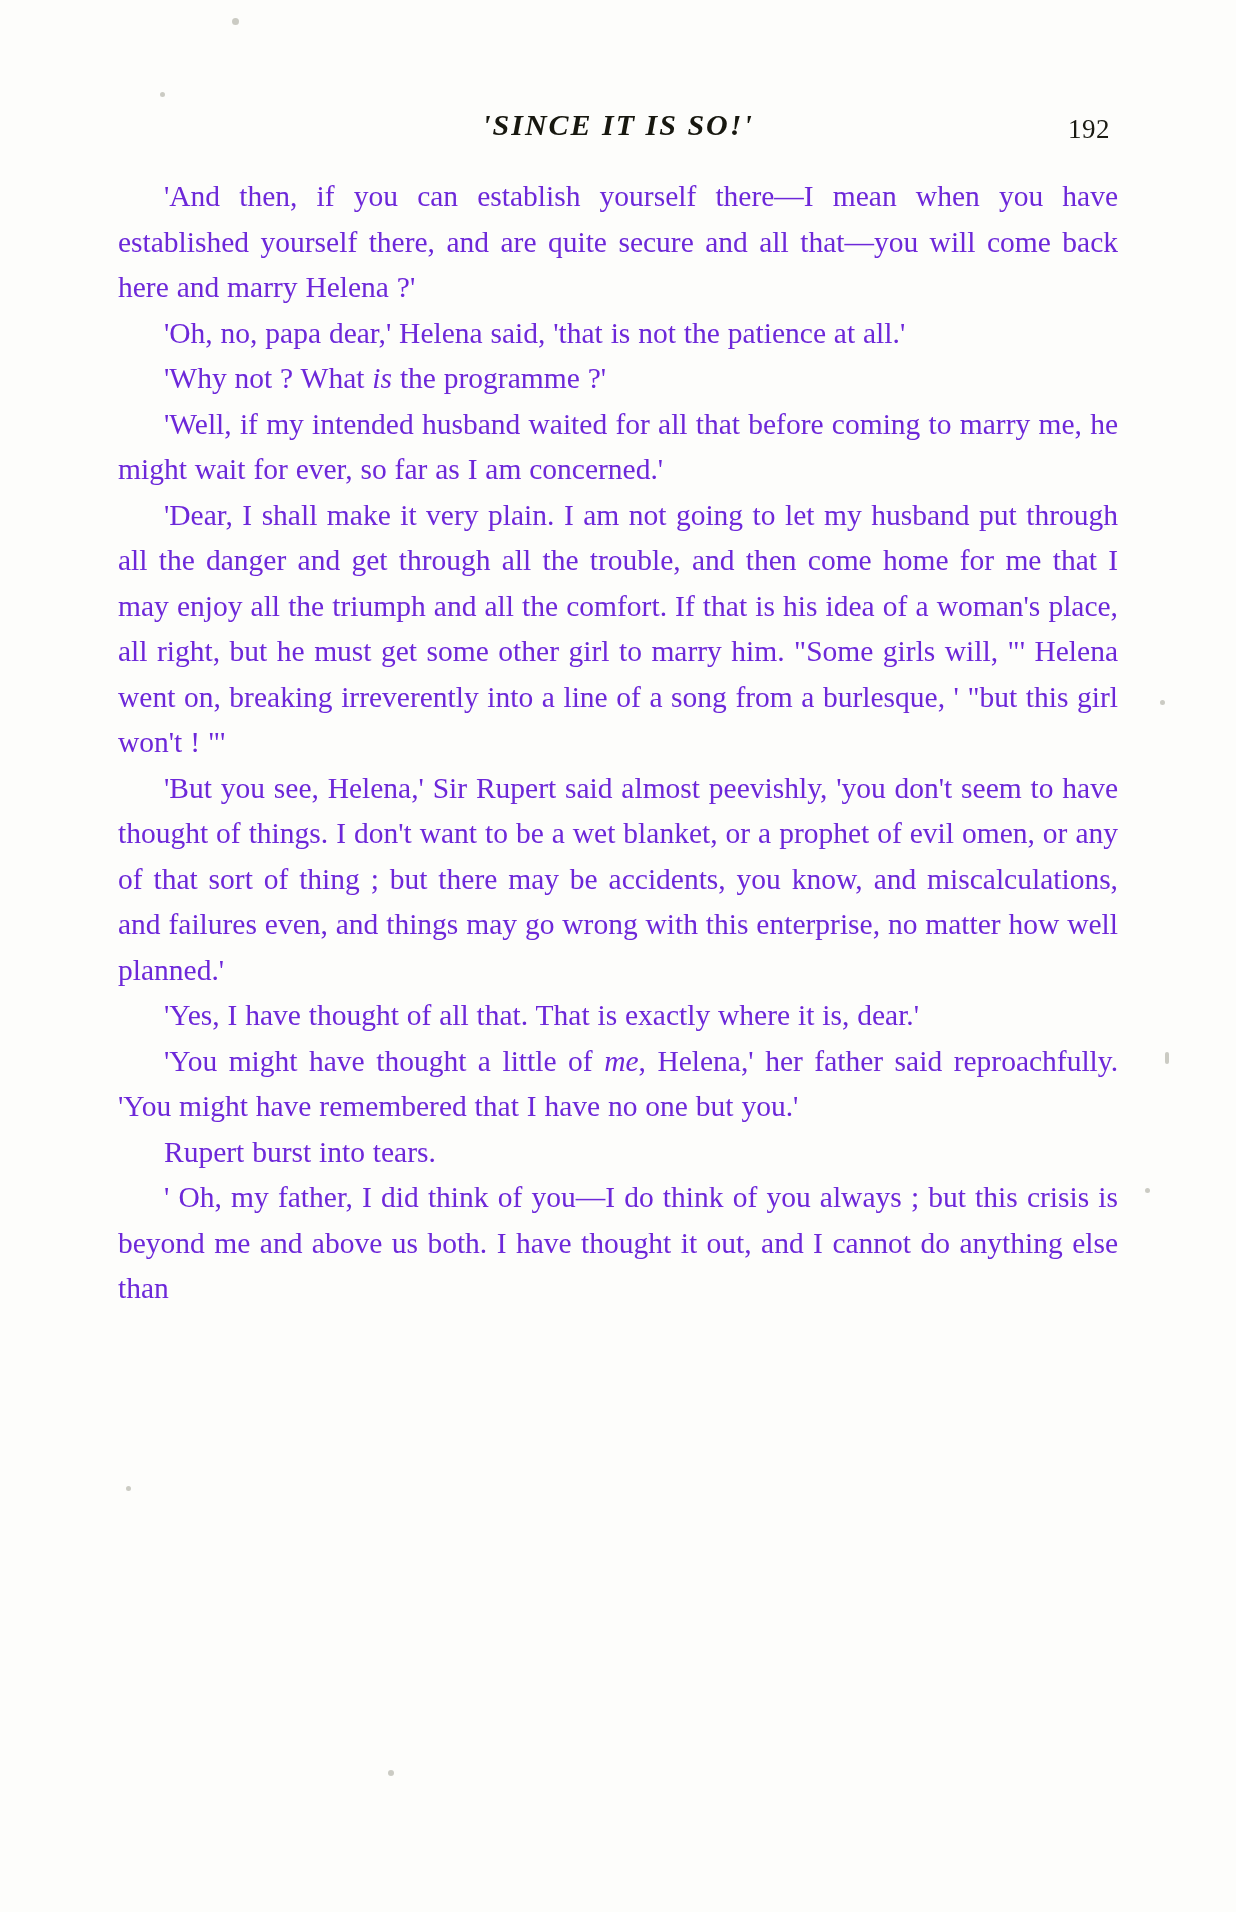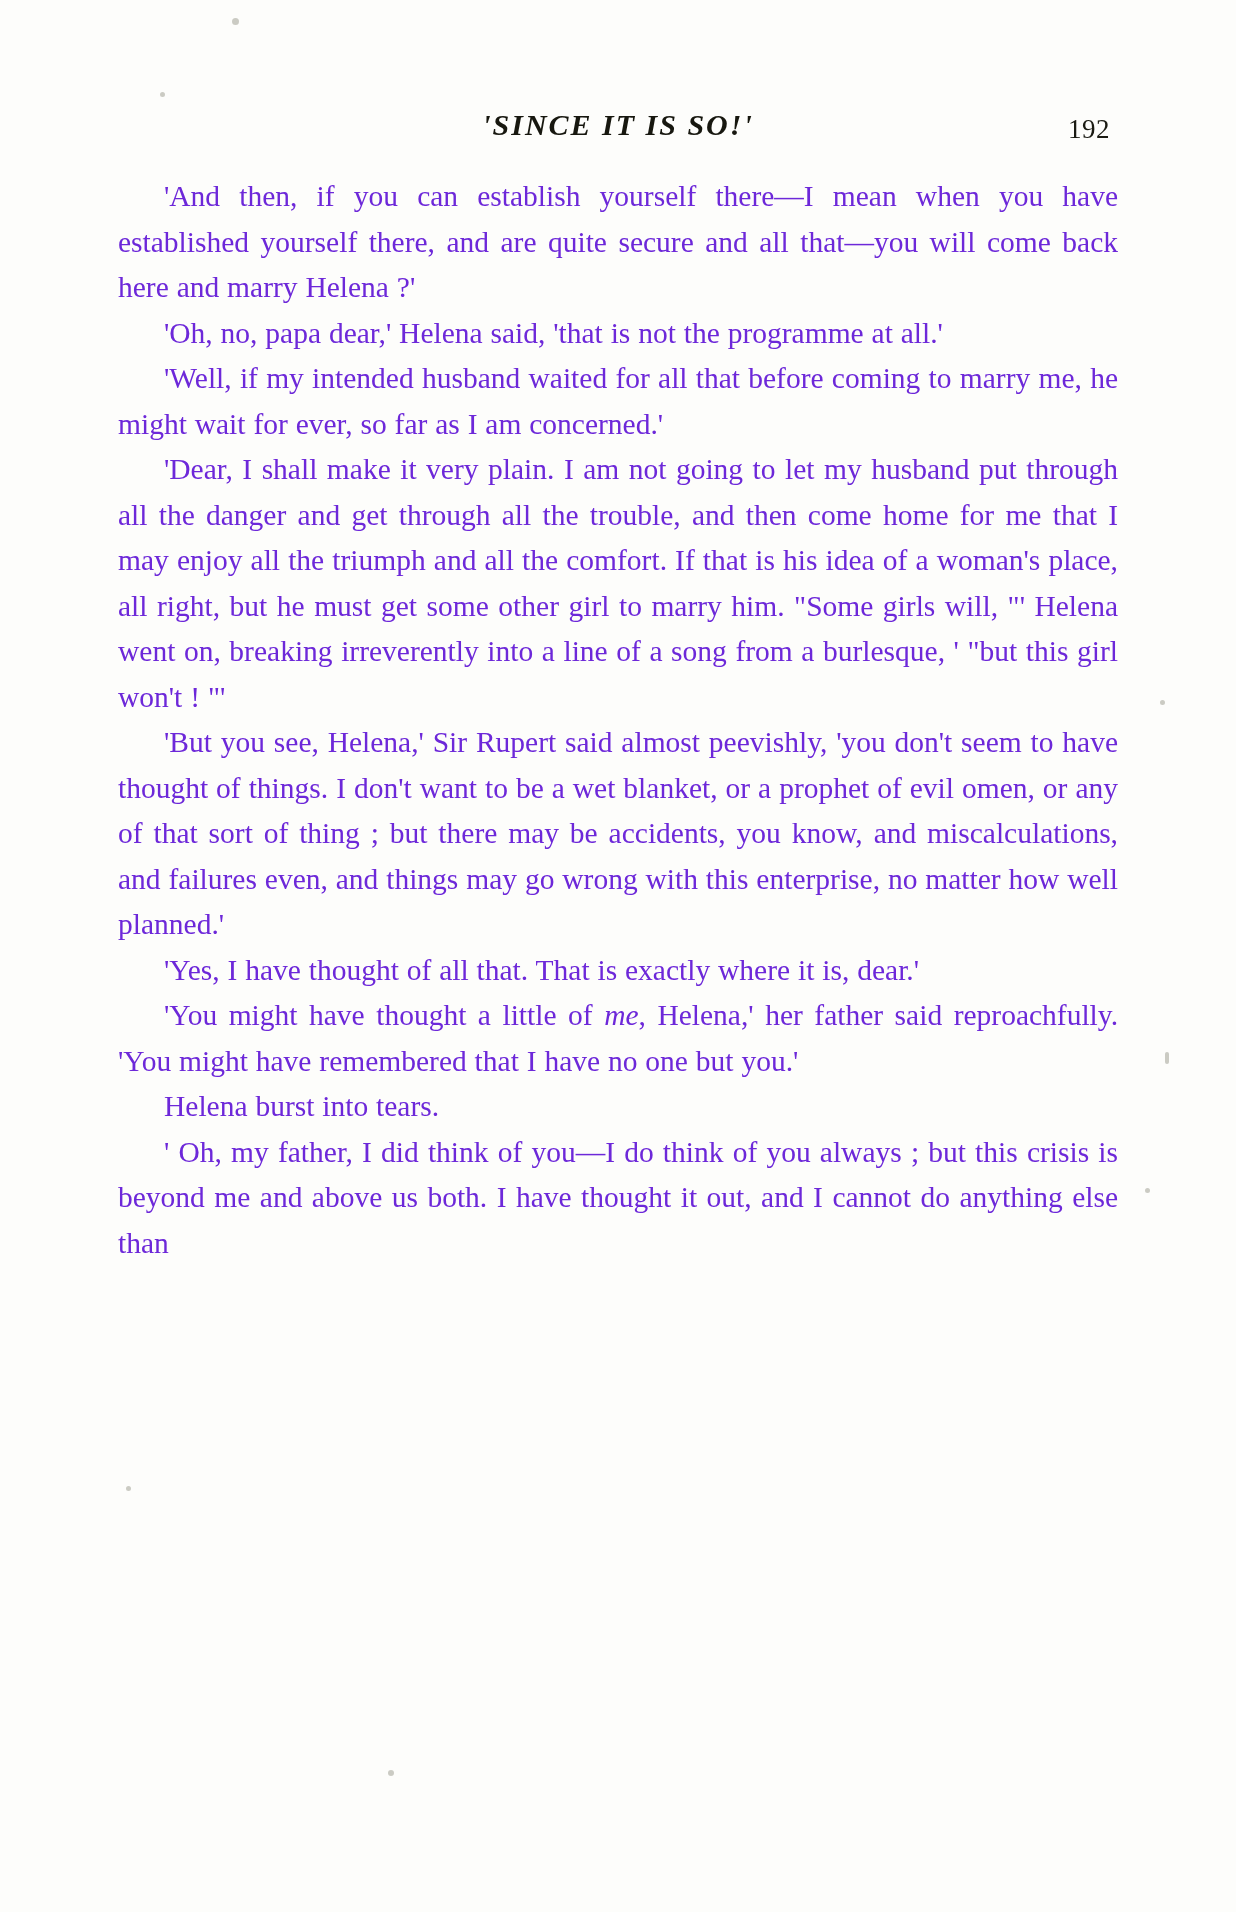--- a/index.html
+++ b/index.html
@@ -86,24 +86,25 @@
 
   <div class="page-inner">
 
     <div class="running-head">
       <div class="head-title">'SINCE IT IS SO!'</div>
       <div class="head-folio">192</div>
     </div>
 
     <div class="body-text">
       <p>'And then, if you can establish yourself there—I mean when you have established yourself there, and are quite secure and all that—you will come back here and marry Helena ?'</p>
-      <p>'Oh, no, papa dear,' Helena said, 'that is not the programme at all.'</p>
+      <p>'Oh, no, papa dear,' Helena said, 'that is not the patience at all.'</p>
+      <p>'Why not ?   What <i>is</i> the programme ?'</p>
       <p>'Well, if my intended husband waited for all that before coming to marry me, he might wait for ever, so far as I am concerned.'</p>
       <p>'Dear, I shall make it very plain.   I am not going to let my husband put through all the danger and get through all the trouble, and then come home for me that I may enjoy all the triumph and all the comfort.   If that is his idea of a woman's place, all right, but he must get some other girl to marry him.   "Some girls will, "' Helena went on, breaking irreverently into a line of a song from a burlesque, ' "but this girl won't ! "'</p>
       <p>'But you see, Helena,' Sir Rupert said almost peevishly, 'you don't seem to have thought of things.   I don't want to be a wet blanket, or a prophet of evil omen, or any of that sort of thing ; but there may be accidents, you know, and miscalculations, and failures even, and things may go wrong with this enterprise, no matter how well planned.'</p>
       <p>'Yes, I have thought of all that.   That is exactly where it is, dear.'</p>
       <p>'You might have thought a little of <i>me</i>, Helena,' her father said reproachfully.   'You might have remembered that I have no one but you.'</p>
-      <p>Helena burst into tears.</p>
+      <p>Rupert burst into tears.</p>
       <p>' Oh, my father, I did think of you—I do think of you always ; but this crisis is beyond me and above us both. I have thought it out, and I cannot do anything else than</p>
     </div>
 
   </div>
 </div>
 
 </body></html>

